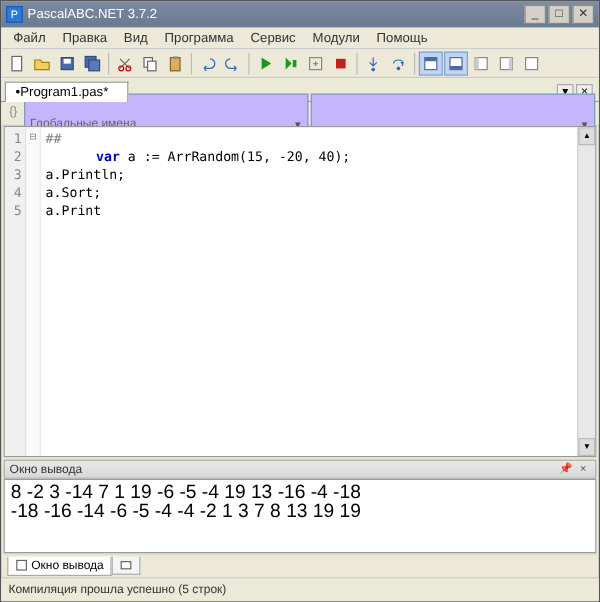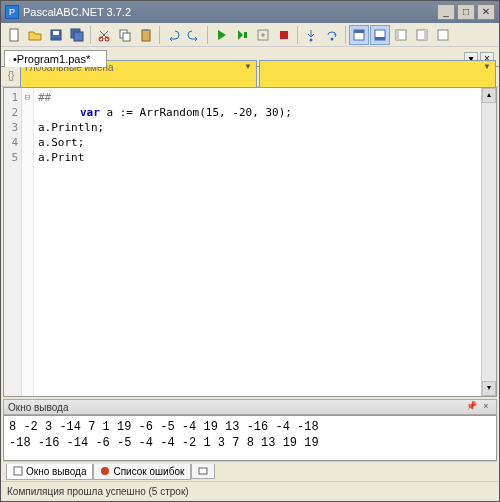--- a/index.html
+++ b/index.html
@@ -22,38 +22,38 @@
   .tb-sep { width:1px; height:18px; background:#bbb; margin:0 2px; }
   .ic { width:14px; height:14px; }
   
   .tabstrip { height: 20px; background:#ece9d8; display:flex; align-items:flex-end; padding:0 3px; border-bottom:1px solid #999; }
   .tab { background:#fff; border:1px solid #999; border-bottom:none; padding:2px 8px; font-size:11px; display:flex; align-items:center; gap:4px; position:relative; top:1px; }
   .tab-close { font-size:10px; color:#888; padding-left:4px; }
   .tabstrip-right { margin-left:auto; display:flex; gap:2px; padding-right:2px; }
   .tr-btn { width:14px; height:14px; font-size:10px; text-align:center; border:1px solid #aaa; background:#eee; line-height:12px; }
   
   .navbar { height: 20px; background:#ece9d8; display:flex; align-items:center; border-bottom:1px solid #ccc; padding:0 3px; gap:2px; }
-  .nav-combo { flex:1; height:33px; background:#fde047; border:1px solid #7f9db9; font-size:10px; padding:1px 4px; color:#666; display:flex; align-items:flex-start; }
+  .nav-combo { flex:1; height:33px; background:#c4b5fd; border:1px solid #7f9db9; font-size:10px; padding:1px 4px; color:#666; display:flex; align-items:flex-end; }
   .nav-combo .dd { margin-left:auto; color:#555; font-size:8px; }
   
   .editor-area { flex:1; display:flex; background:#fff; border:1px solid #999; margin:0 2px; overflow:hidden; position:relative; }
   .gutter { width:18px; background:#f0f0f0; border-right:1px solid #ddd; text-align:right; padding:2px 3px 0 0; color:#888; font-family:Consolas,monospace; font-size:11px; line-height:15px; }
   .fold-gutter { width:12px; background:#fafafa; border-right:1px solid #e8e8e8; padding-top:2px; font-family:Consolas,monospace; font-size:9px; line-height:15px; text-align:center; color:#888; }
   .code { flex:1; padding:2px 4px; font-family:Consolas,monospace; font-size:11px; line-height:15px; white-space:pre; color:#000; }
   .kw { color:#0000c0; font-weight:bold;margin-left:42px; }
   .cmt { color:#808080; }
   .vscroll { width:15px; background:#e8e8e8; border-left:1px solid #ccc; position:relative; }
   .vscroll .up, .vscroll .down { height:15px; background:#ddd; border:1px solid #bbb; text-align:center; font-size:8px; line-height:12px; }
   .vscroll .down { position:absolute; bottom:0; left:0; right:0; }
   
   .output-header { height:16px; background:linear-gradient(#e8e8e8,#d8d8d8); border:1px solid #aaa; margin:2px 2px 0 2px; display:flex; align-items:center; padding:0 4px; font-size:10px; color:#333; }
   .output-header .pin { margin-left:auto; display:flex; gap:2px; }
   .output-header .hbtn { width:12px; height:12px; font-size:9px; text-align:center; line-height:10px; color:#555; }
   
-  .output { height:46px; background:#fff; border:1px solid #999; margin:0 2px; font-family:Liberation Mono, monospace; font-size:12px; padding:3px 5px; line-height:16px; white-space:pre; overflow:hidden; }
+  .output { height:62px; background:#fff; border:1px solid #999; margin:0 2px; font-family:Liberation Sans, sans-serif; font-size:16px; padding:3px 5px; line-height:16px; white-space:pre; overflow:hidden; }
   
   .bottom-tabs { height:20px; background:#ece9d8; border-top:1px solid #ccc; display:flex; align-items:center; padding:0 3px; gap:0; margin:0 2px; }
   .btab { background:#f5f5f5; border:1px solid #aaa; border-top:none; padding:2px 6px; font-size:10px; display:flex; align-items:center; gap:3px; }
   .btab.active { background:#fff; }
   .btab-ic { width:10px; height:10px; }
   
   .statusbar { height:20px; background:#ece9d8; border-top:1px solid #ccc; display:flex; align-items:center; padding:0 6px; font-size:10px; color:#333;gap:26px; }
   .status-right { margin-left:auto; }
 </style>
 </head>
@@ -63,20 +63,29 @@
   <div class="titlebar">
     <div class="icon">P</div>
     <div class="title-text">PascalABC.NET 3.7.2</div>
     <div class="win-btns">
       <div class="win-btn">_</div>
       <div class="win-btn">□</div>
       <div class="win-btn close">✕</div>
     </div>
   </div>
 
+  <div class="menubar">
+    <div class="menu-item">Файл</div>
+    <div class="menu-item">Правка</div>
+    <div class="menu-item">Вид</div>
+    <div class="menu-item">Программа</div>
+    <div class="menu-item">Сервис</div>
+    <div class="menu-item">Модули</div>
+    <div class="menu-item">Помощь</div>
+  </div>
 
   <div class="toolbar">
     <div class="tb-btn">
         <svg class="ic" viewBox="0 0 14 14">
           <rect x="3" y="1" width="8" height="12" fill="#fff" stroke="#666"></rect>
         </svg>
       </div>
     <div class="tb-btn">
         <svg class="ic" viewBox="0 0 14 14">
           <path d="M1 4h5l1 2h6v6H1z" fill="#f2d060" stroke="#b08000"></path>
@@ -221,21 +230,21 @@
         <div>1</div>
         <div>2</div>
         <div>3</div>
         <div>4</div>
         <div>5</div>
       </div>
     <div class="fold-gutter">
         <div>⊟</div>
       </div>
     <div class="code"><span class="cmt">##</span>
-<span class="kw">var</span> <span>a := ArrRandom(15, -20, 30);</span>
+<span class="kw">var</span> <span>a := ArrRandom(15, -20, 40);</span>
 <span>a.Println;</span>
 <span>a.Sort;</span>
 <span>a.Print</span></div>
     <div class="vscroll">
       <div class="up">▴</div>
       <div class="down">▾</div>
     </div>
   </div>
 
   <div class="output-header">
@@ -250,26 +259,20 @@
 
   <div class="bottom-tabs">
     <div class="btab active">
       <svg class="btab-ic" viewBox="0 0 10 10">
           <rect x="1" y="1" width="8" height="8" fill="#fff" stroke="#666"></rect>
         </svg>
       <span>Окно вывода</span>
     </div>
     <div class="btab">
       <svg class="btab-ic" viewBox="0 0 10 10">
-          <circle cx="5" cy="5" r="4" fill="#d04020"></circle>
-        </svg>
-      <span>Список ошибок</span>
-    </div>
-    <div class="btab">
-      <svg class="btab-ic" viewBox="0 0 10 10">
           <rect x="1" y="2" width="8" height="6" fill="#fff" stroke="#666"></rect>
         </svg>
     </div>
   </div>
 
   <div class="statusbar">
     <span>Компиляция прошла успешно (5 строк)</span>
   </div>
 
 </div>

